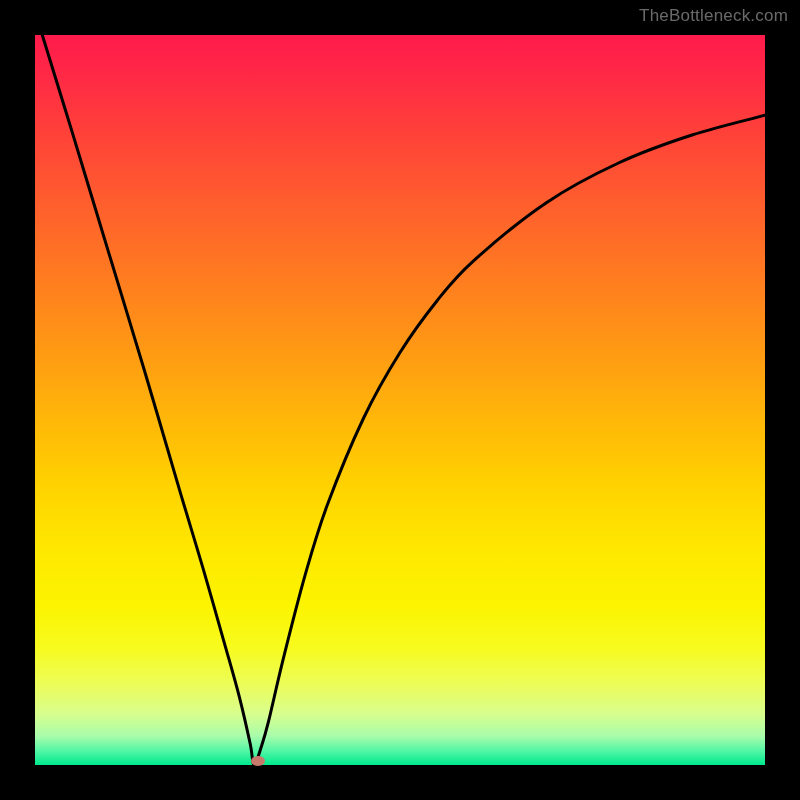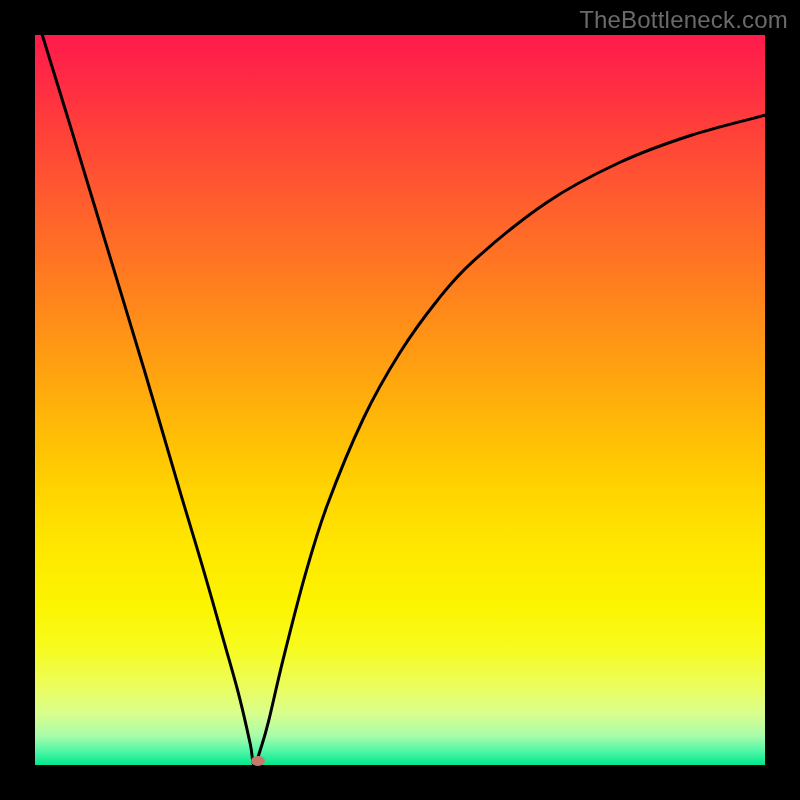--- a/index.html
+++ b/index.html
@@ -42,21 +42,21 @@
       #a9fcaa 96%,
       #55f7a6 98%,
       #00e88d 100%
     );
   }
   .watermark {
     position: absolute;
     top: 6px;
     right: 12px;
     color: #6a6a6a;
-    font-size: 24px;
+    font-size: 17px;
     font-weight: 500;
     user-select: none;
     letter-spacing: 0.2px;
   }
   svg.curve {
     position: absolute;
     left: 0;
     top: 0;
     width: 730px;
     height: 730px;

